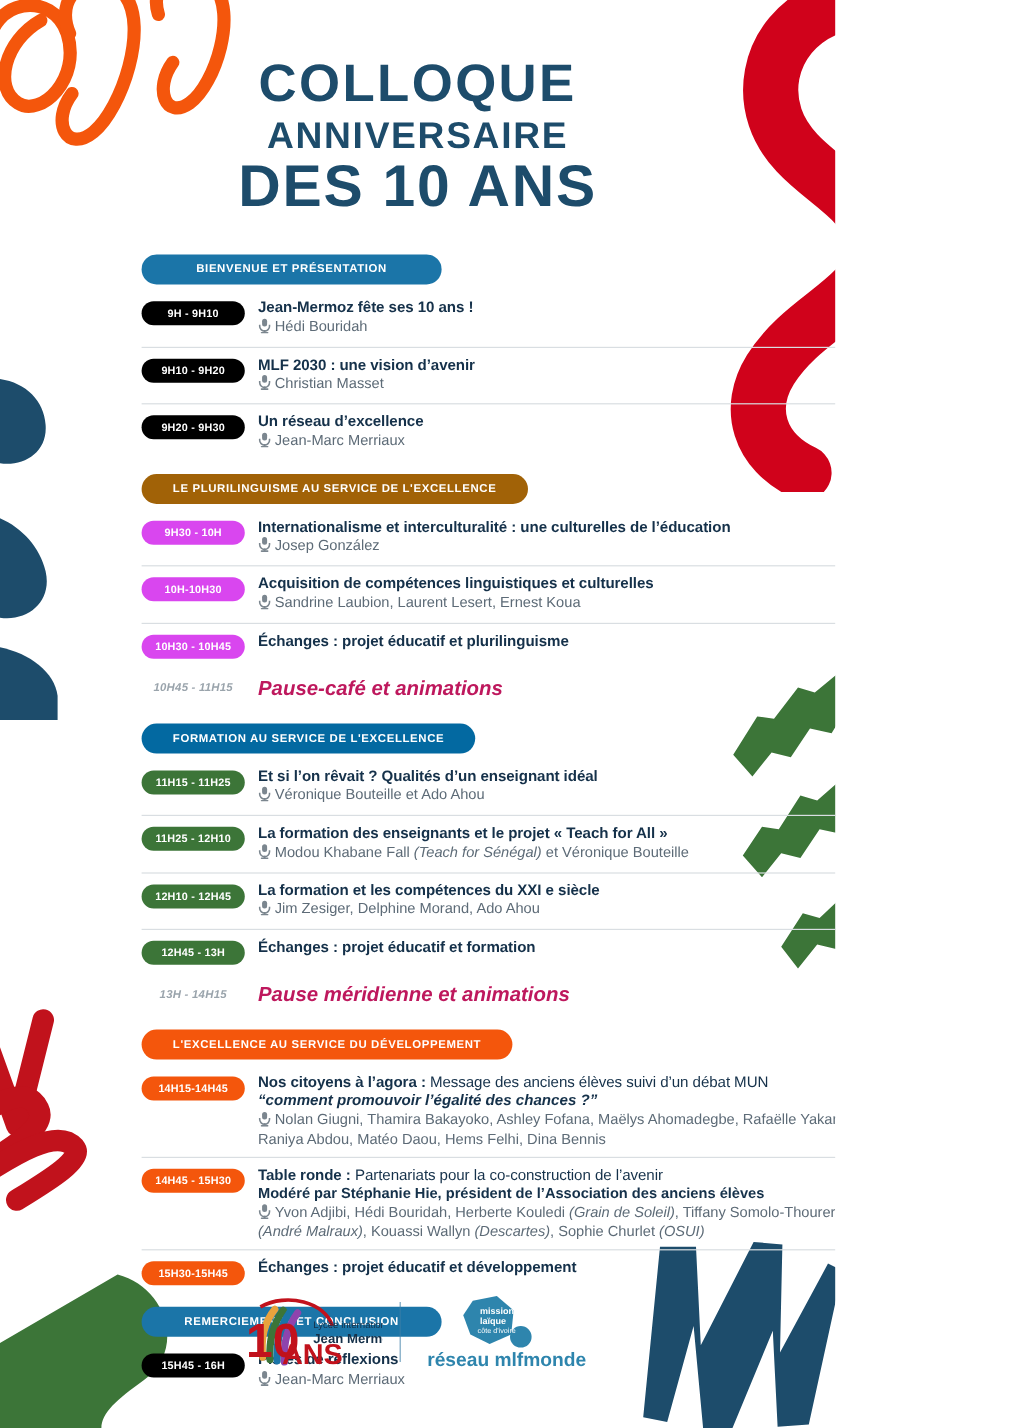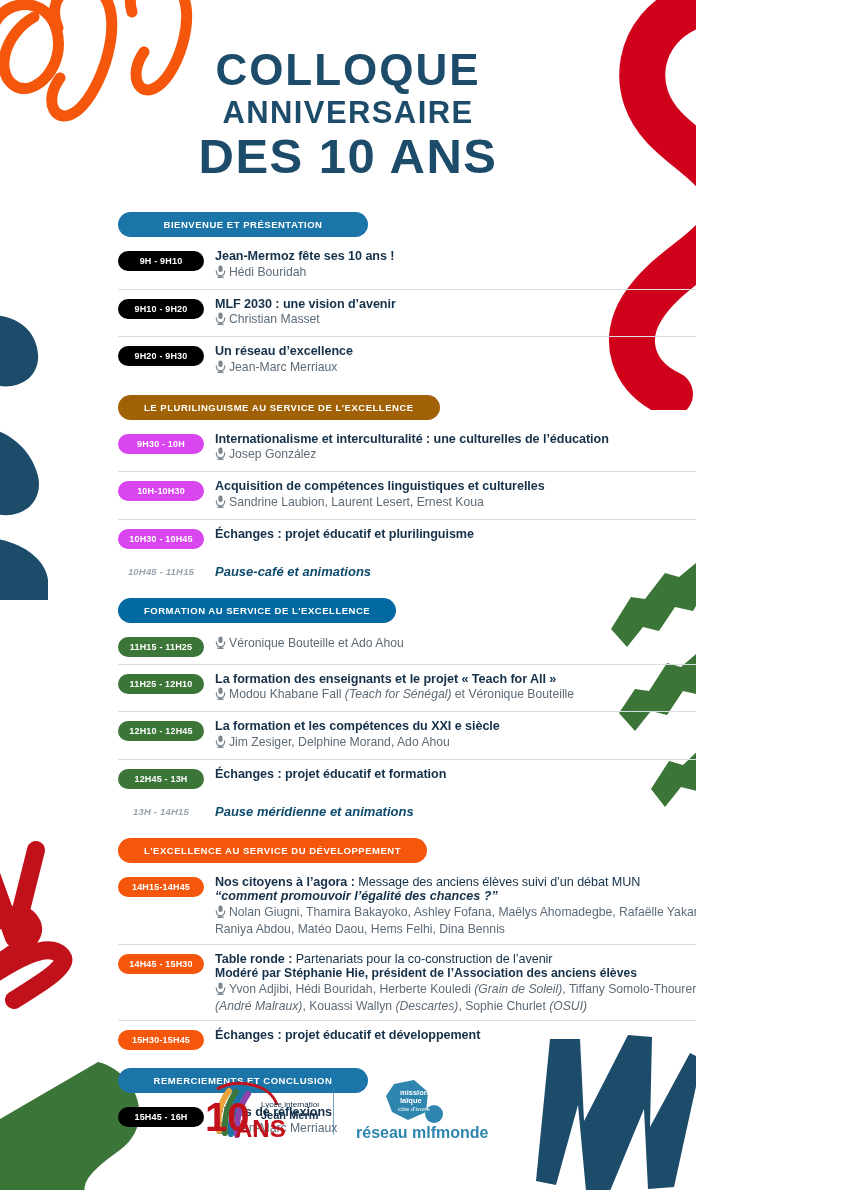--- a/index.html
+++ b/index.html
@@ -88,21 +88,21 @@
   .speakers .it { font-style:italic; }
   .mic { display:inline-block; vertical-align:-2px; margin-right:3px; }
 
   
   .break-row { display:flex; align-items:center; padding:8px 0 8px 0; }
   .break-time {
     flex:0 0 86px; margin-right:11px;
     color:#9aa4ac; font-size:9.5px; font-weight:700; font-style:italic;
     letter-spacing:.02em; text-align:center;
   }
-  .break-label { color:#0c4a6e; font-size:13px; font-weight:700; font-style:italic; }
+  .break-label { color:#be185d; font-size:17px; font-weight:700; font-style:italic; }
 
   
   .footer { position:absolute; left:0; right:0; top:1078px; display:flex;
             justify-content:center; align-items:center; gap:14px; }
   .logo-sep { width:1px; height:50px; background:#3d7fa8; opacity:.7; }
   .logo-a, .logo-b { display:flex; flex-direction:column; align-items:center; }
 </style>
 </head>
 <body>
 
@@ -214,20 +214,21 @@
         <div class="time-pill tp-red">10H30 - 10H45</div>
         <div class="slot-body">
           <div class="slot-title">Échanges : projet éducatif et plurilinguisme</div>
         </div>
       </div><div class="break-row">
         <div class="break-time">10H45 - 11H15</div>
         <div class="break-label">Pause-café et animations</div>
       </div><div class="section-pill sp-green">FORMATION AU SERVICE DE L'EXCELLENCE</div><div class="slot no-rule">
         <div class="time-pill tp-green">11H15 - 11H25</div>
         <div class="slot-body">
+          <div class="slot-title">Et si l’on rêvait ? Qualités d’un enseignant idéal</div>
           <div class="speakers"><span class="mic"><svg width="11" height="13" viewBox="0 0 11 13">
                 <rect x="3.4" y="0.6" width="4.2" height="6.4" rx="2.1" fill="#7b868f"></rect>
                 <path d="M1.4 5.6 v1.2 a4.1 4.1 0 0 0 8.2 0 V5.6" fill="none" stroke="#7b868f" stroke-width="1.3"></path>
                 <rect x="4.7" y="10" width="1.6" height="2.1" fill="#7b868f"></rect>
                 <rect x="2.3" y="11.6" width="6.4" height="1.3" rx="0.6" fill="#7b868f"></rect>
               </svg></span>Véronique Bouteille et Ado Ahou</div>
         </div>
       </div><div class="slot">
         <div class="time-pill tp-green">11H25 - 12H10</div>
         <div class="slot-body">

